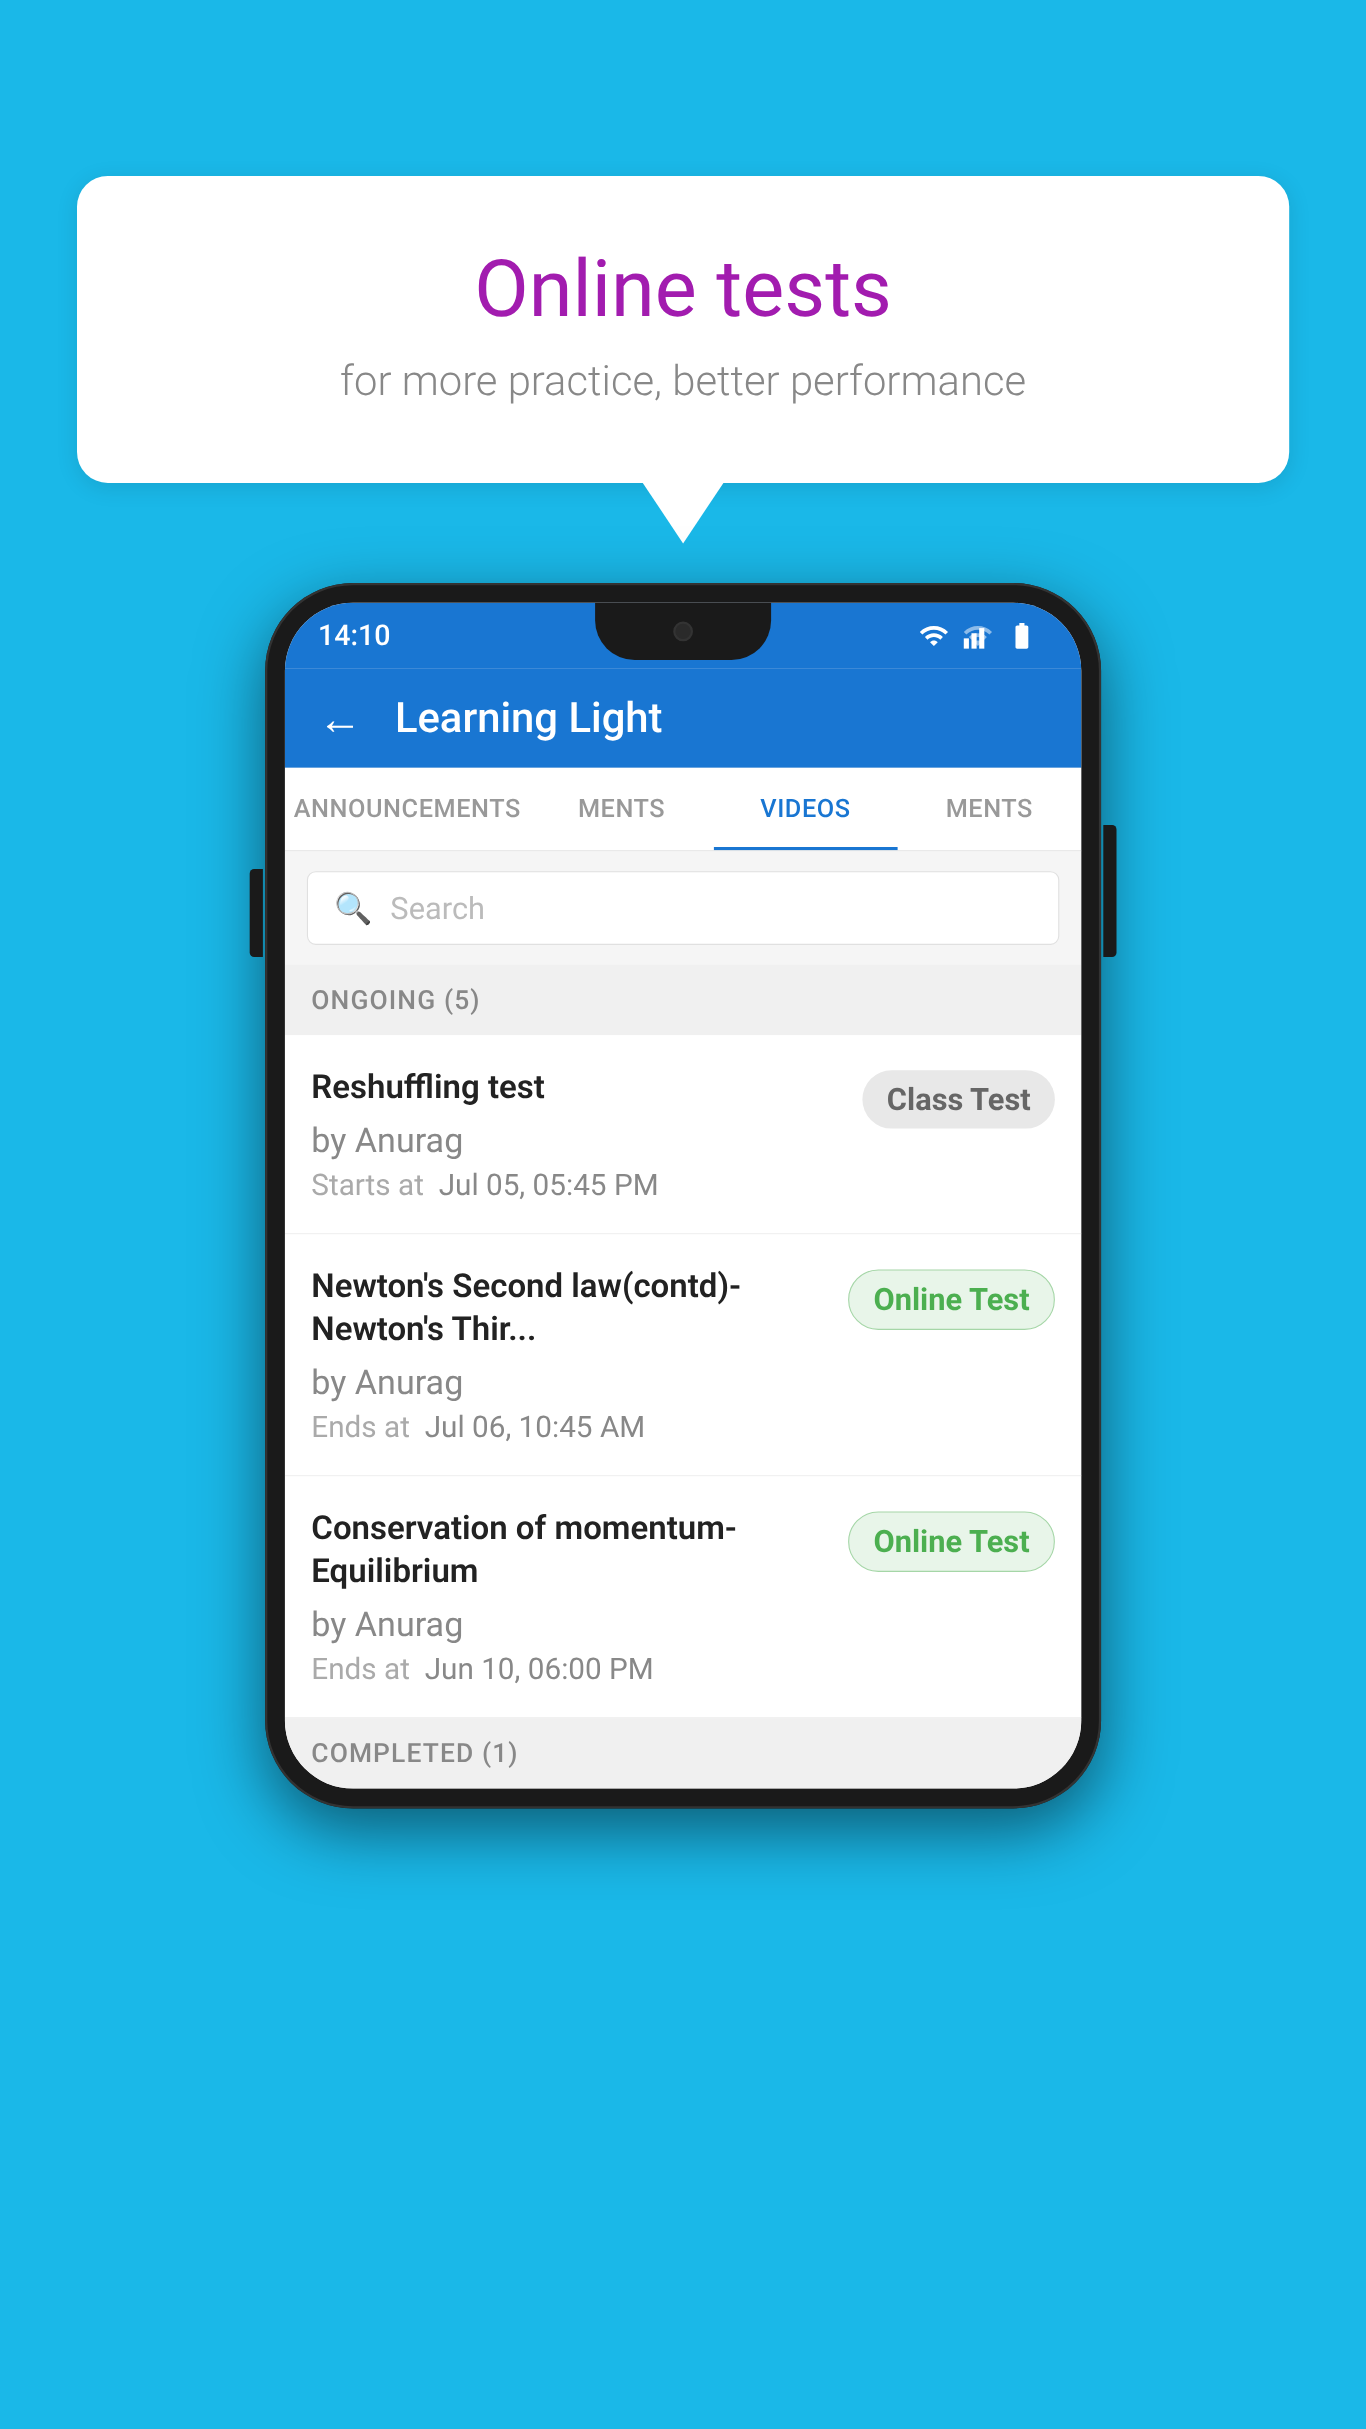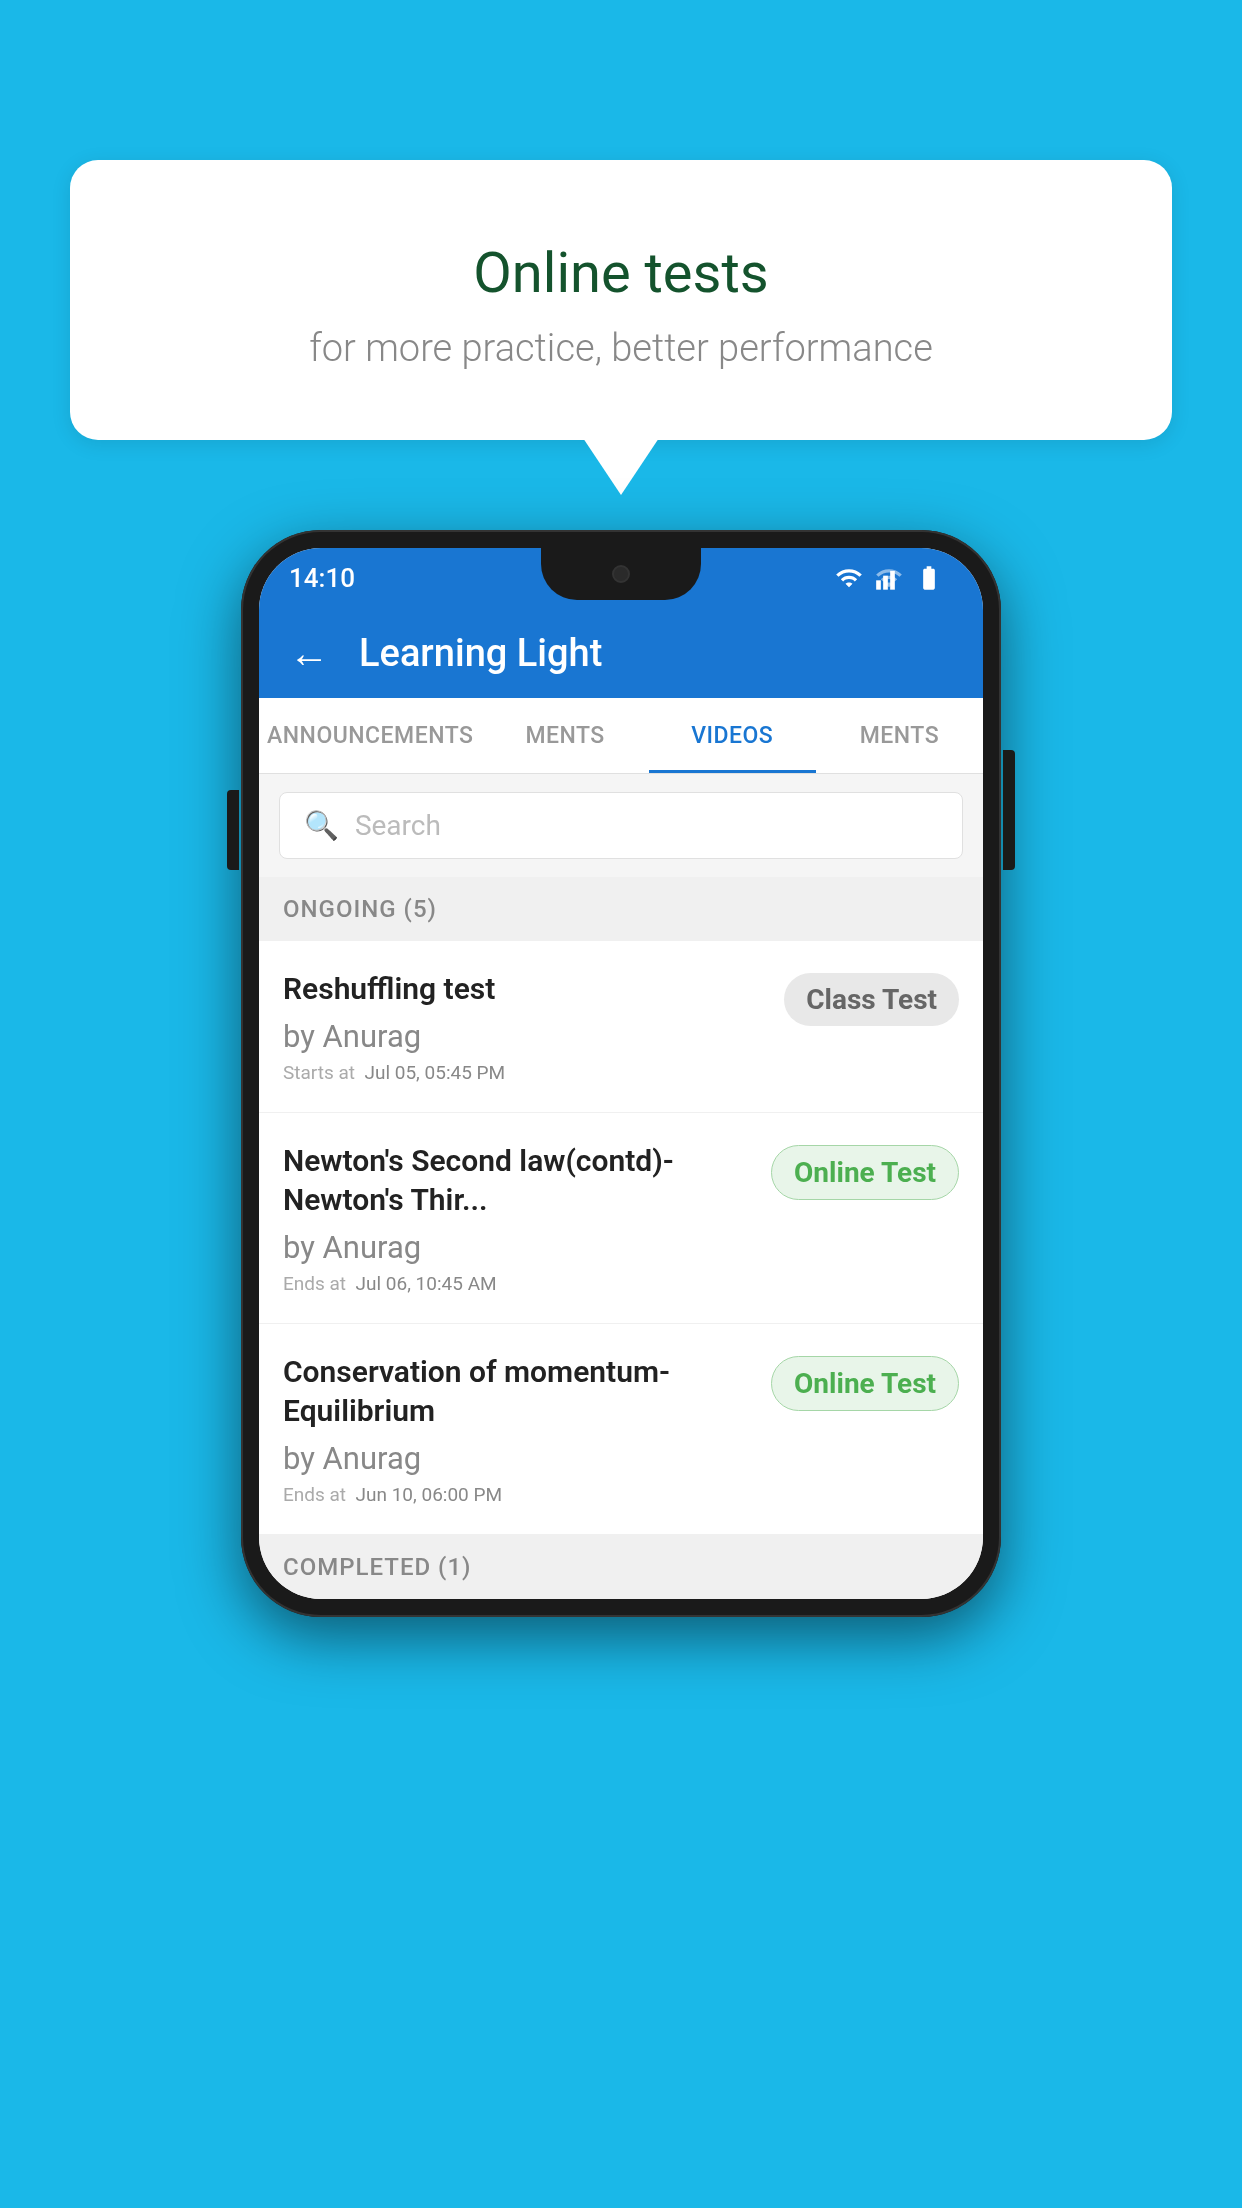--- a/index.html
+++ b/index.html
@@ -37,25 +37,24 @@
       left: 50%;
       transform: translateX(-50%);
       width: 0;
       height: 0;
       border-left: 40px solid transparent;
       border-right: 40px solid transparent;
       border-top: 60px solid white;
     }
 
     .bubble-title {
-      font-size: 56px;
-      color: #14532d;
+      font-size: 72px;
+      color: #a21caf;
       font-weight: 400;
       margin-bottom: 20px;
-      margin-top: 20px;
     }
 
     .bubble-subtitle {
       font-size: 38px;
       color: #888;
       font-weight: 300;
     }
 
     
     .phone-container {
@@ -274,21 +273,21 @@
       line-height: 1.3;
     }
 
     .test-author {
       font-size: 31px;
       color: #888;
       margin-bottom: 6px;
     }
 
     .test-date {
-      font-size: 19px;
+      font-size: 27px;
       color: #888;
     }
 
     .test-date span.label {
       color: #aaa;
     }
 
     .badge {
       border-radius: 30px;
       padding: 10px 22px;

